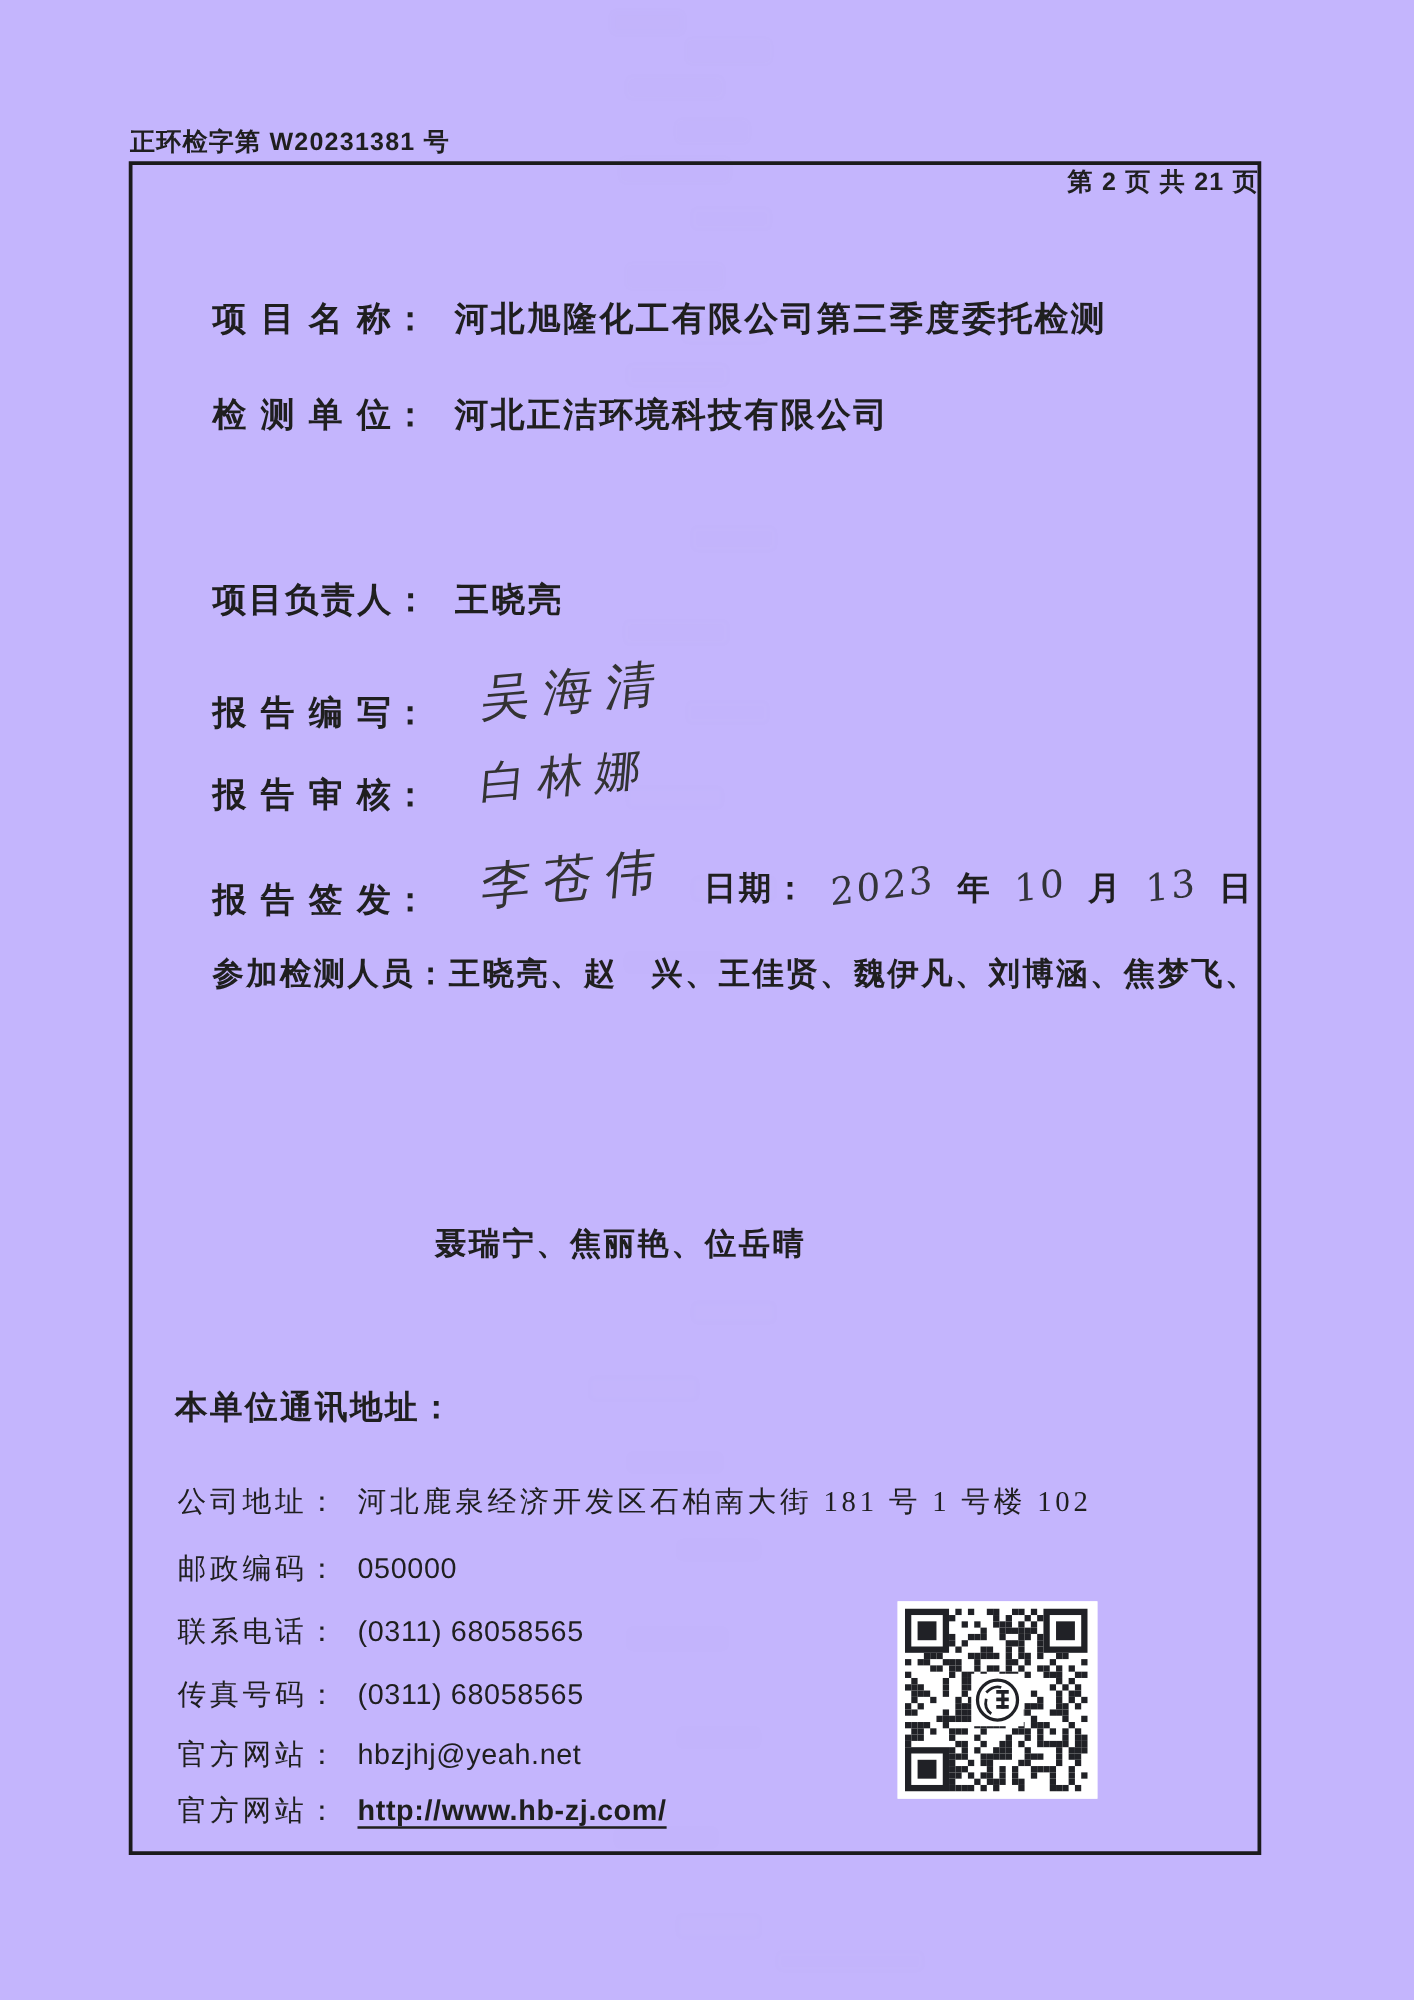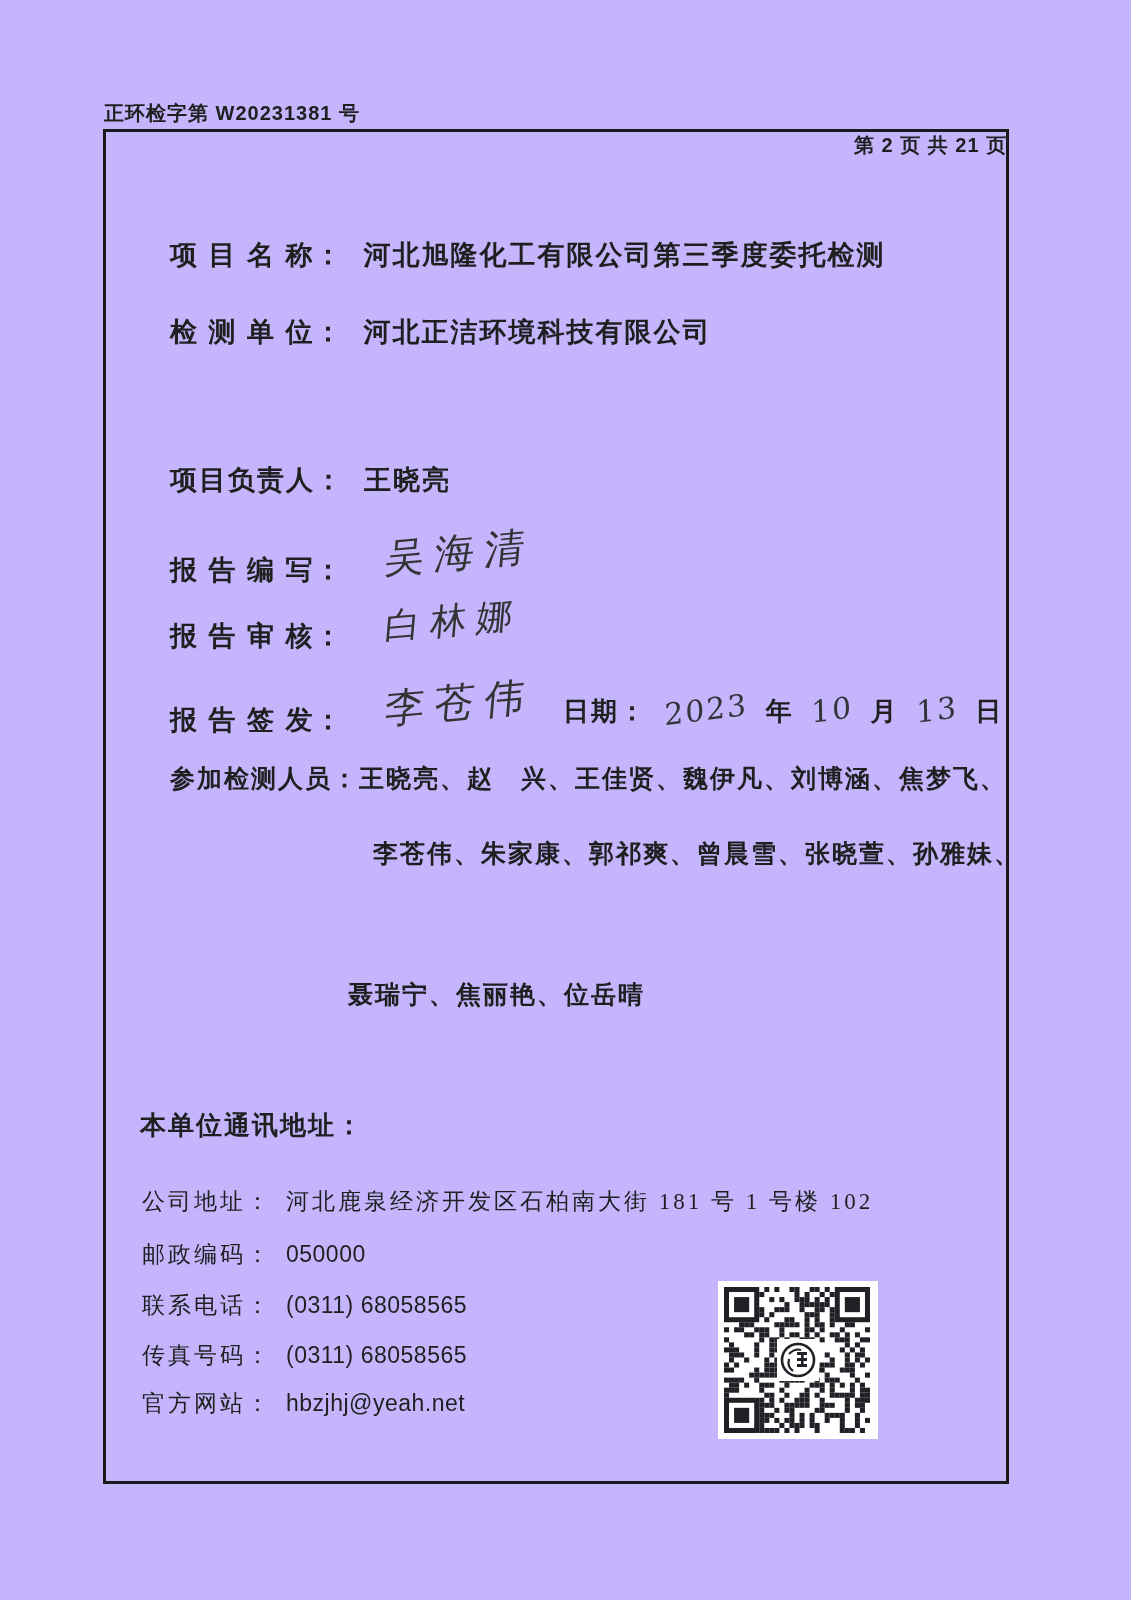--- a/index.html
+++ b/index.html
@@ -170,39 +170,41 @@
     <span>年</span>
     <span class="hand">10</span>
     <span>月</span>
     <span class="hand">13</span>
     <span>日</span>
   </div>
 
   <div class="participants-line" style="left:170px;top:762px">
     <span>参加检测人员：</span><span>王晓亮、赵　兴、王佳贤、魏伊凡、刘博涵、焦梦飞、</span>
   </div>
-  <div class="participants-line" style="left:373px;top:837px">李苍伟、朱家康、郭祁爽、曾晨雪、张晓萱、孙雅妹、</div>
   <div class="participants-line" style="left:348px;top:978px">聂瑞宁、焦丽艳、位岳晴</div>
 
   <div class="contact-heading">本单位通讯地址：</div>
 
   <div class="c-row" style="top:1186px">
     <span class="c-lbl">公司地址：</span><span class="c-lbl" style="margin-right:0">河北鹿泉经济开发区石柏南大街 181 号 1 号楼 102</span>
   </div>
   <div class="c-row" style="top:1239px">
     <span class="c-lbl">邮政编码：</span><span class="c-val">050000</span>
   </div>
   <div class="c-row" style="top:1290px">
     <span class="c-lbl">联系电话：</span><span class="c-val">(0311) 68058565</span>
   </div>
   <div class="c-row" style="top:1340px">
     <span class="c-lbl">传真号码：</span><span class="c-val">(0311) 68058565</span>
   </div>
   <div class="c-row" style="top:1388px">
     <span class="c-lbl">官方网站：</span><span class="c-val">hbzjhj@yeah.net</span>
+  </div>
+  <div class="c-row" style="top:1433px">
+    <span class="c-lbl">官方网站：</span><span class="c-val u">http://www.hb-zj.com/</span>
   </div>
 
   <div class="qr">
     <svg id="qrsvg" width="160" height="158" viewBox="0 0 160 158" xmlns="http://www.w3.org/2000/svg">
         <rect x="0" y="0" width="160" height="158" fill="#ffffff"></rect>
         <rect x="46.28" y="6.00" width="5.03" height="5.03" fill="#202126"></rect>
         <rect x="56.34" y="6.00" width="5.03" height="5.03" fill="#202126"></rect>
         <rect x="71.45" y="6.00" width="5.03" height="5.03" fill="#202126"></rect>
         <rect x="76.48" y="6.00" width="5.03" height="5.03" fill="#202126"></rect>
         <rect x="91.59" y="6.00" width="5.03" height="5.03" fill="#202126"></rect>

